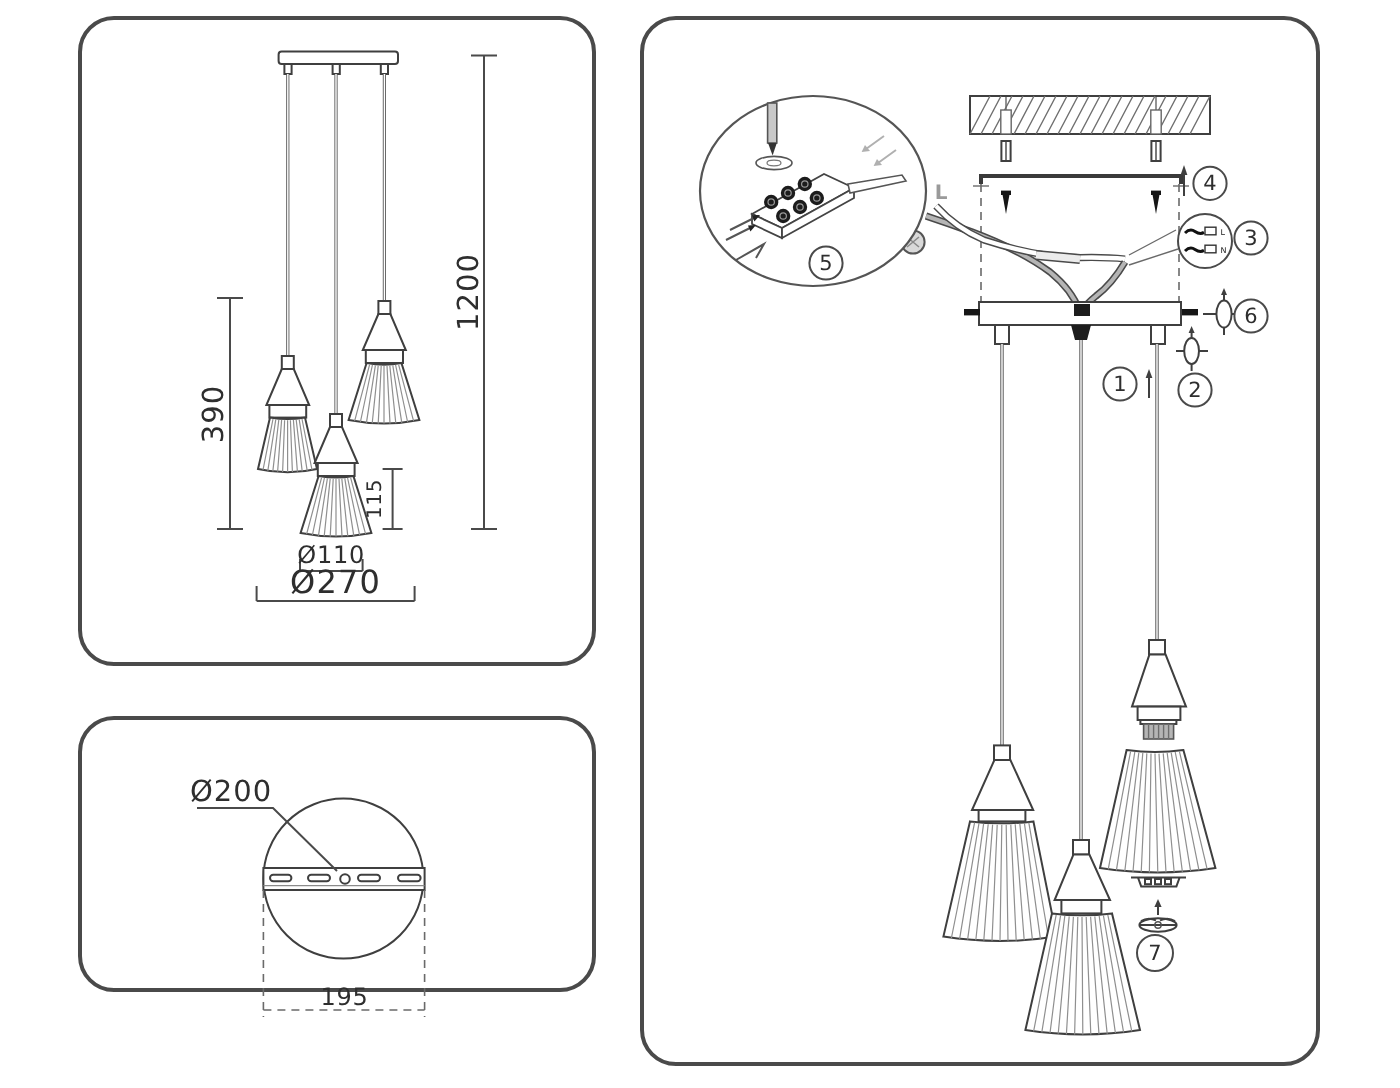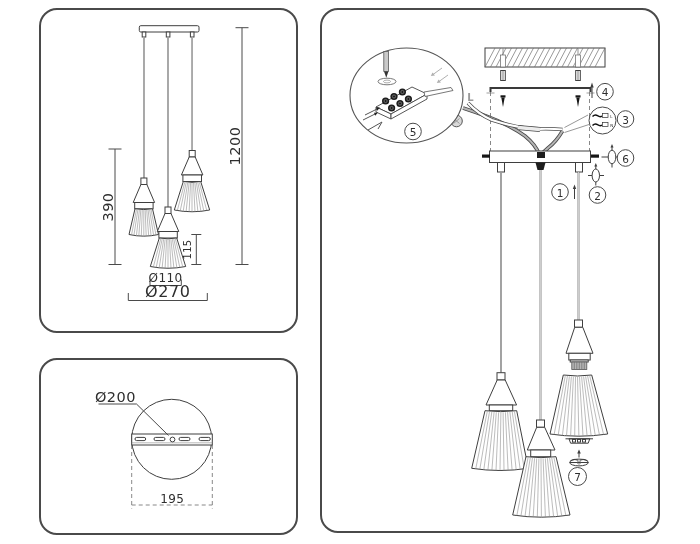--- a/index.html
+++ b/index.html
@@ -1,19 +1,19 @@
 <!DOCTYPE html>
 <html><head>
 <meta charset="utf-8">
 <style>
   html,body{margin:0;padding:0;background:#fff;}
   body{width:700px;height:544px;position:relative;font-family:"DejaVu Sans",sans-serif;}
   .panel{position:absolute;border:2px solid #4a4a4a;border-radius:18px;background:#fff;box-sizing:border-box;}
   #panel-dimensions{left:39px;top:8px;width:259px;height:325px;}
-  #panel-mounting{left:39px;top:358px;width:259px;height:177px;}
+  #panel-mounting{left:39px;top:358px;width:259px;height:138px;}
   #panel-install{left:320px;top:8px;width:340px;height:525px;}
   .panel svg{position:absolute;left:-2px;top:-2px;}
   text{fill:#2e2e2e;}
   .dim-lg{font-size:14.5px;letter-spacing:.5px;}
   .dim-md{font-size:12px;letter-spacing:.4px;}
   .dim-sm{font-size:10px;letter-spacing:.3px;}
   .dim-xl{font-size:16px;letter-spacing:.6px;}
   .callout-num{font-size:10.5px;}
   .wire-letter{font-size:10px;font-weight:bold;fill:#9a9a9a;}
   .tiny-letter{font-size:4px;fill:#222;}

